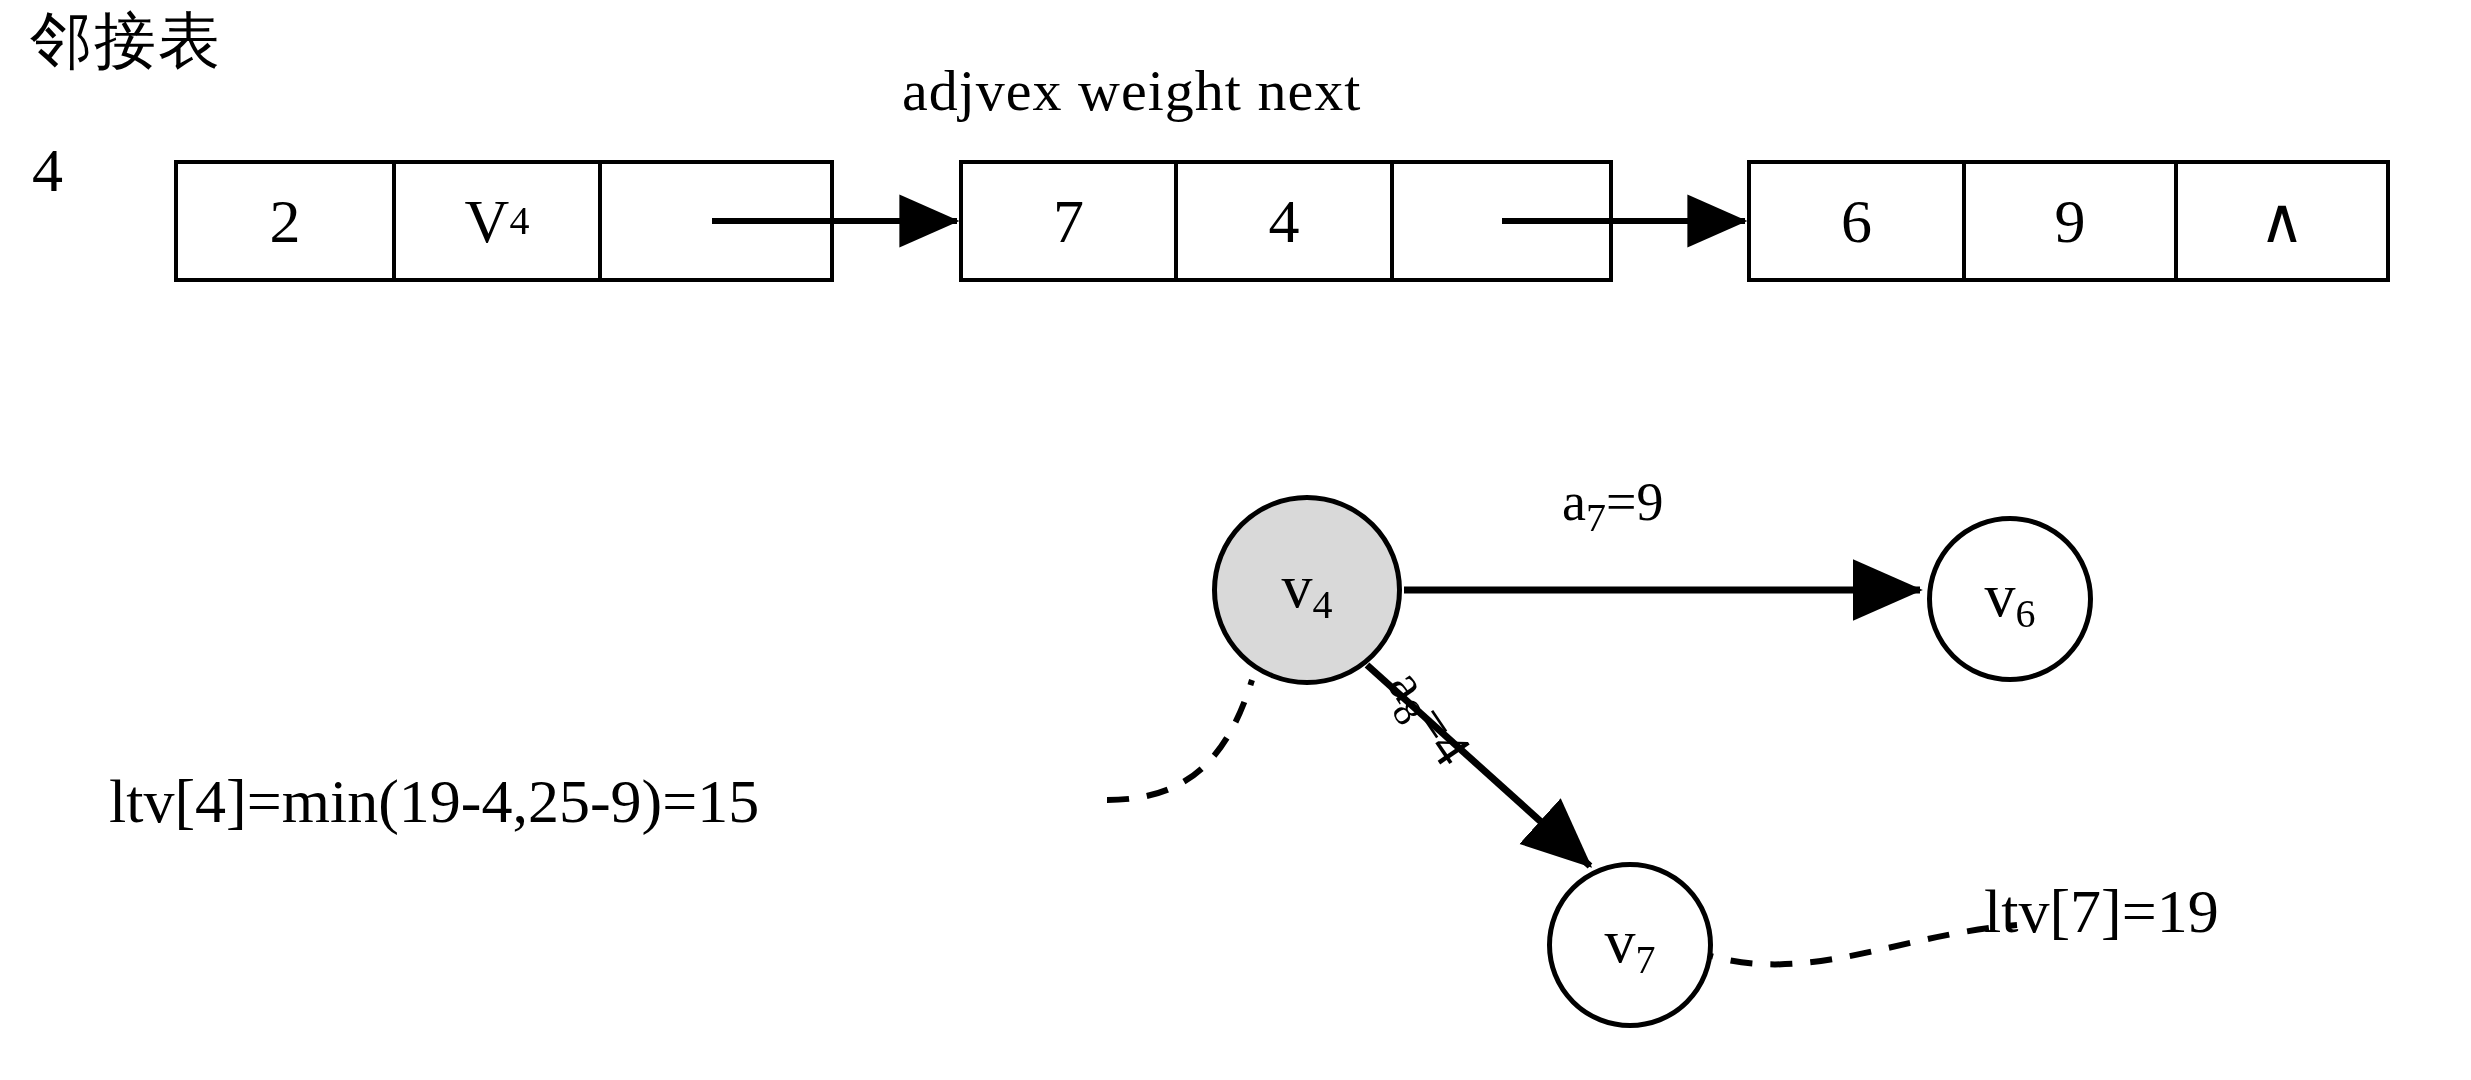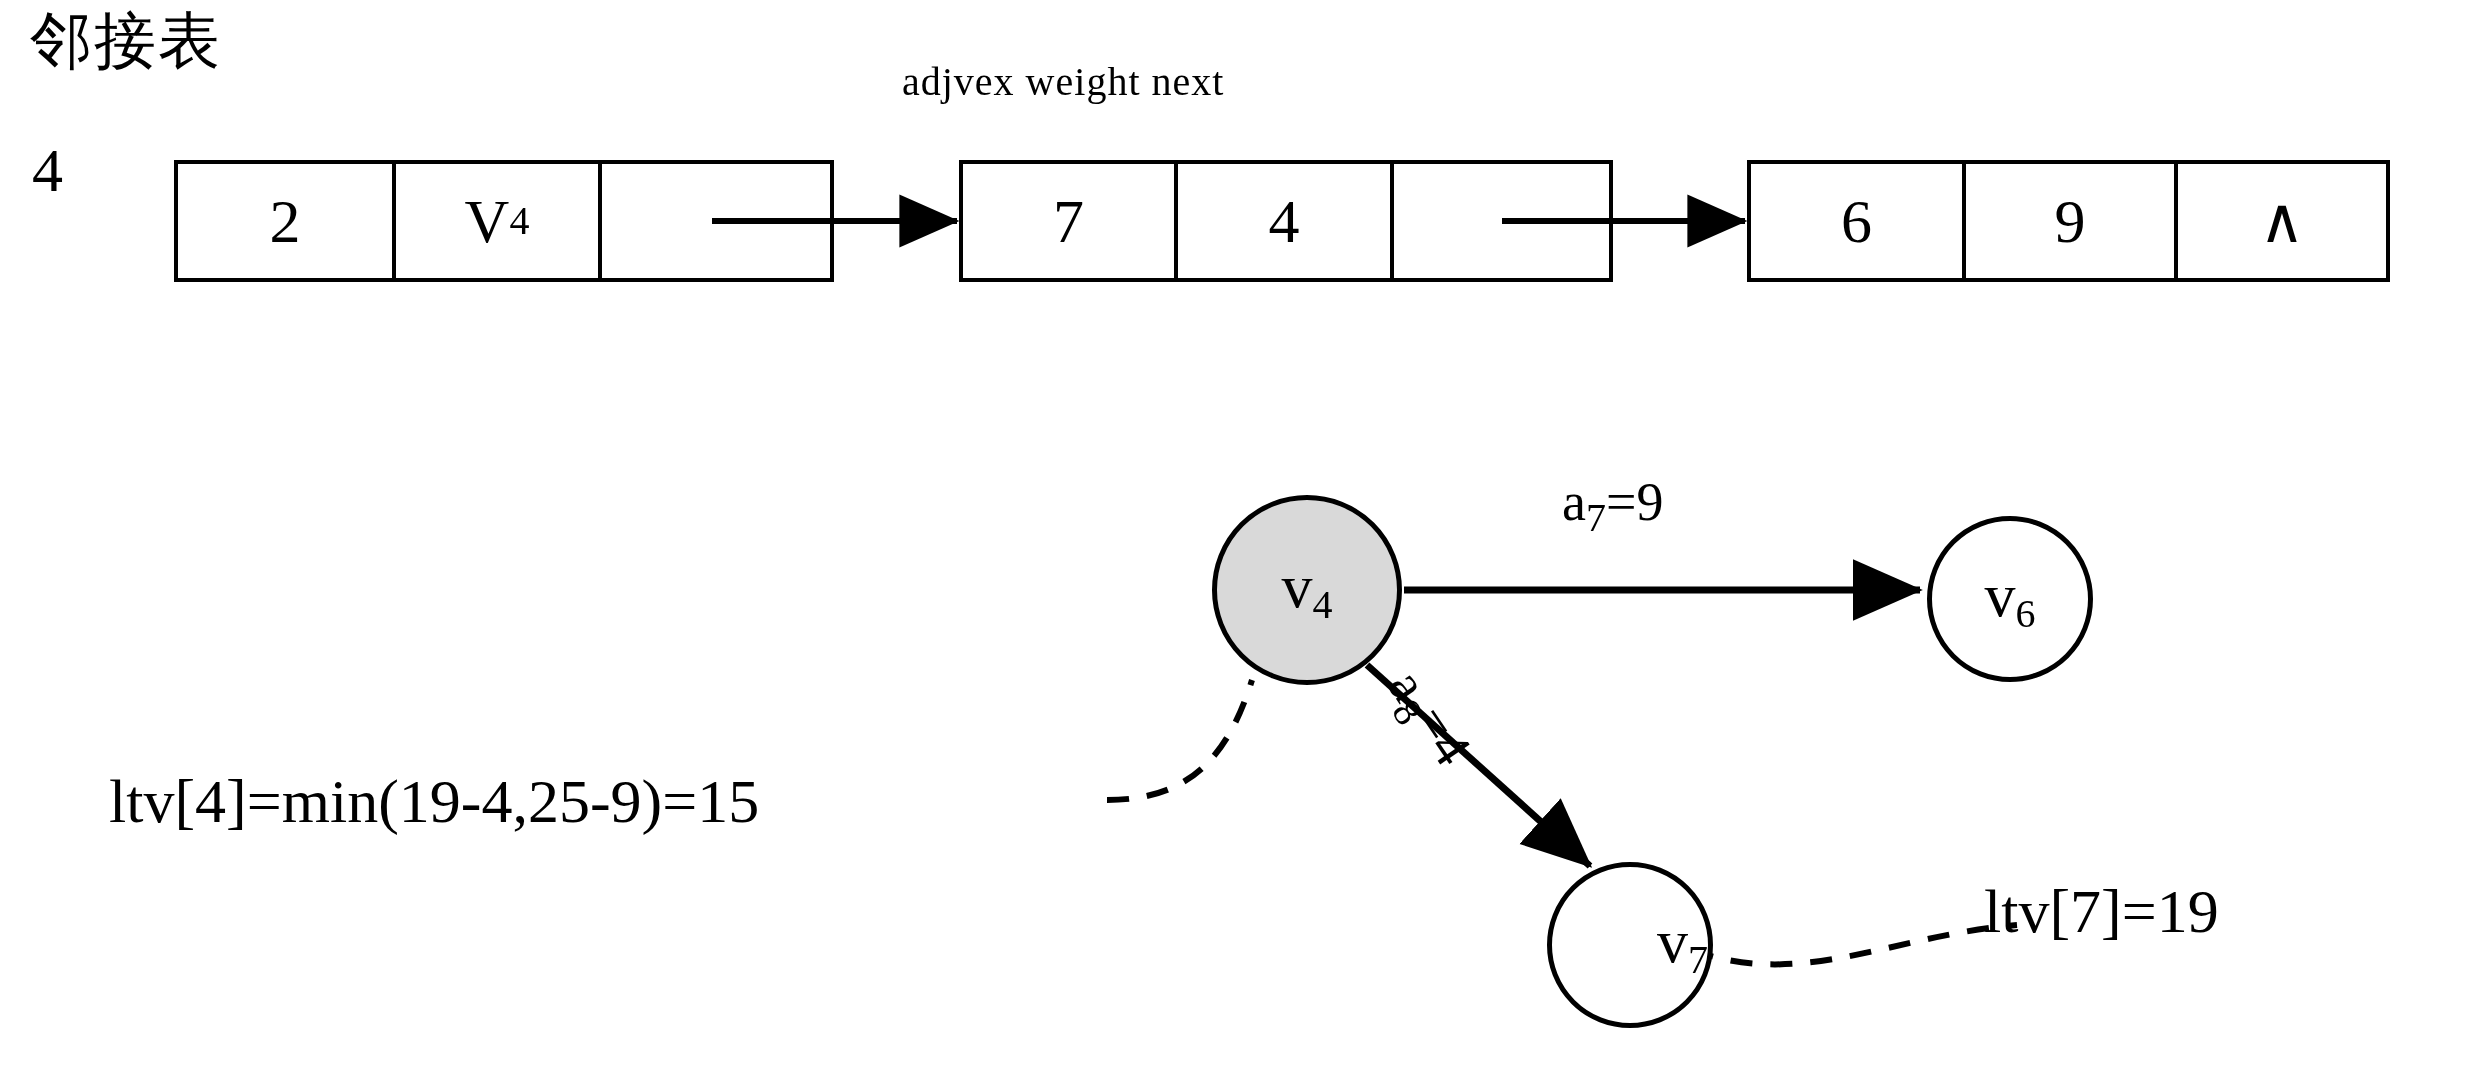--- a/index.html
+++ b/index.html
@@ -37,21 +37,21 @@
     left: 20px;
     top: 139px;
     font-size: 62px;
     line-height: 1;
   }
 
   
   #list-header {
     left: 890px;
     top: 62px;
-    font-size: 40px;
+    font-size: 58px;
     line-height: 1;
     white-space: nowrap;
     letter-spacing: 1px;
   }
 
   
   .node-box {
     position: absolute;
     display: flex;
     border: 4px solid #000;
@@ -120,21 +120,21 @@
     width: 190px; height: 190px;
     background: #d9d9d9;
     font-weight: normal;
   }
   #gnode-v6 {
     left: 1915px; top: 516px;
     width: 166px; height: 166px;
   }
   #gnode-v7 {
     left: 1535px; top: 862px;
-    width: 166px; height: 166px; justify-content: flex-end;
+    width: 166px; height: 166px;
   }
 
   
   .glabel {
     position: absolute;
     font-size: 54px;
     line-height: 1;
     white-space: nowrap;
   }
   #label-a7 { left: 1550px; top: 475px; }

